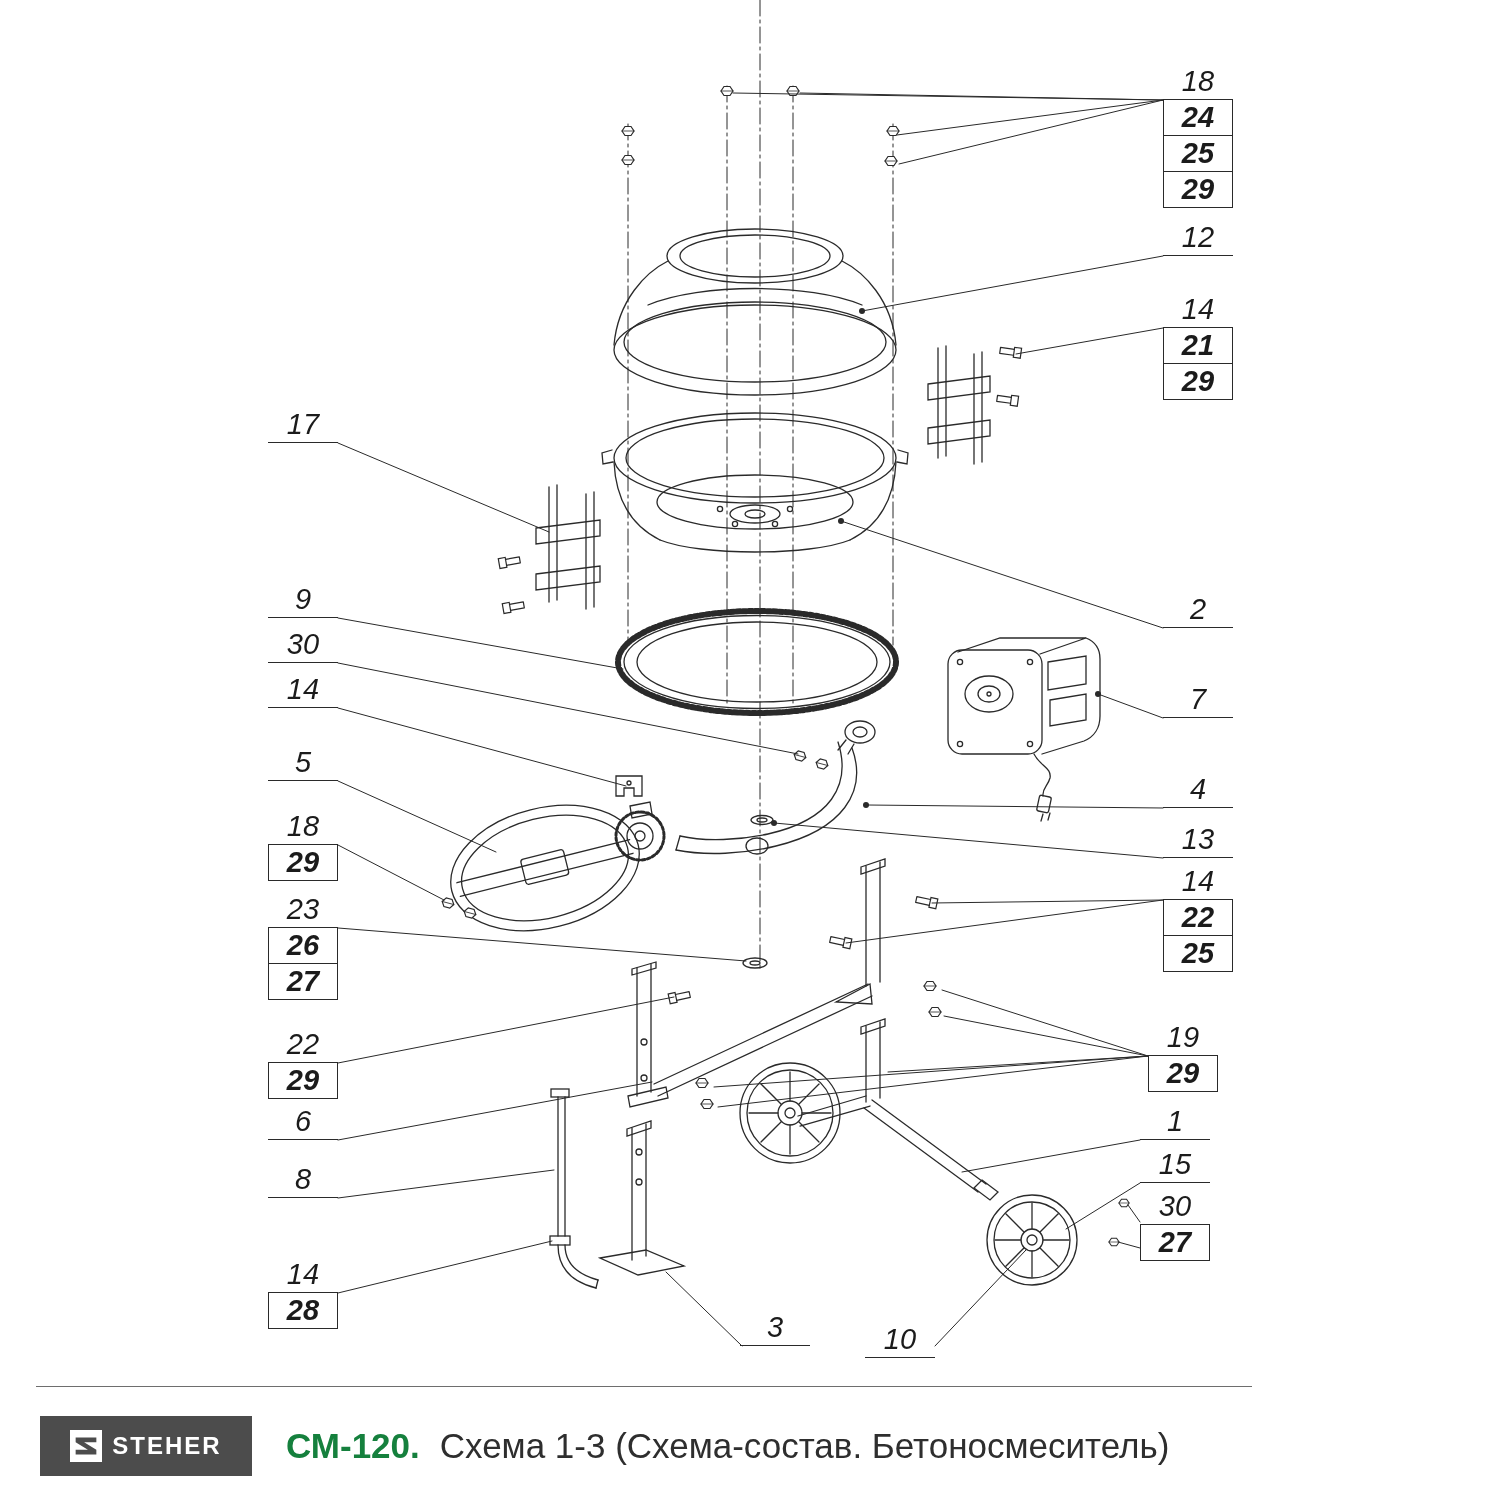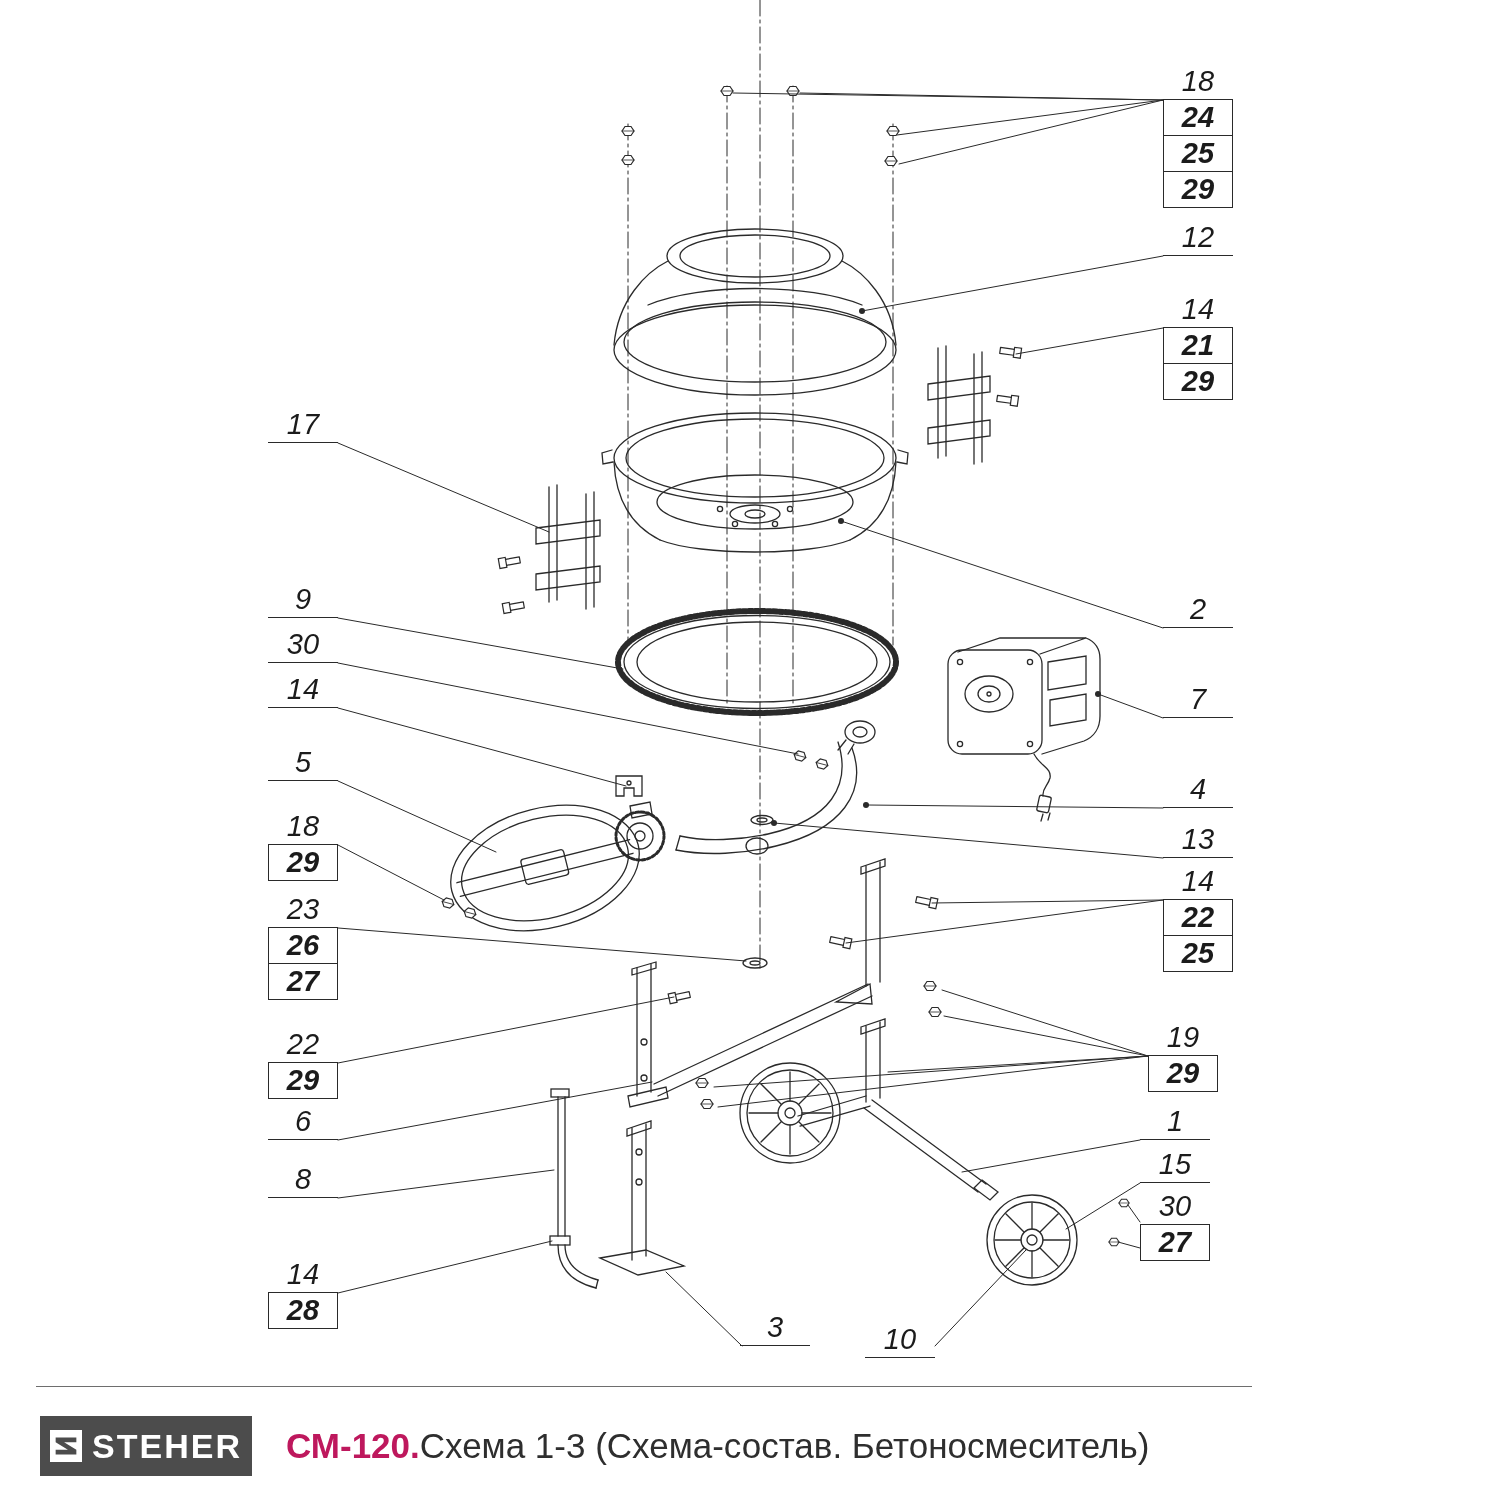--- a/index.html
+++ b/index.html
@@ -11,25 +11,25 @@
   .callout{position:absolute;width:70px;display:flex;flex-direction:column;z-index:3;}
   .co{height:36px;display:flex;align-items:center;justify-content:center;
       font:italic 400 29px "Liberation Sans",sans-serif;color:#1b1b1b;box-sizing:border-box;}
   .co.first{border-bottom:1.7px solid #2a2a2a;}
   .co.boxed{border:1.7px solid #2a2a2a;border-top:none;font-weight:bold;}
 
   
   .footer-rule{position:absolute;left:36px;right:36px;top:1386px;border-top:1.5px solid #6e6e6e;z-index:4;}
   .logo-box{position:absolute;left:40px;top:1416px;width:212px;height:60px;background:#4c4c4c;
             display:flex;align-items:center;justify-content:center;gap:10px;z-index:4;}
-  .logo-text{color:#ffffff;font-weight:700;font-size:34px;letter-spacing:2px;
+  .logo-text{color:#ffffff;font-weight:700;font-size:24px;letter-spacing:2px;
              font-family:"Liberation Sans",sans-serif;}
   .footer-title{position:absolute;left:286px;top:1416px;height:60px;display:flex;align-items:center;
                 font-size:35px;color:#2e2e2e;z-index:4;white-space:nowrap;}
-  .footer-title .model{font-weight:700;color:#be185d;margin-right:0;}
+  .footer-title .model{font-weight:700;color:#15803d;margin-right:20px;}
 </style>
 </head>
 <body>
 
 <div class="stage">
 
 <svg class="drawing" width="1500" height="1500" viewBox="0 0 1500 1500" stroke="#2a2a2a" fill="none" stroke-width="1.3" stroke-linecap="round">
 
   <defs>
     <g id="nut">

